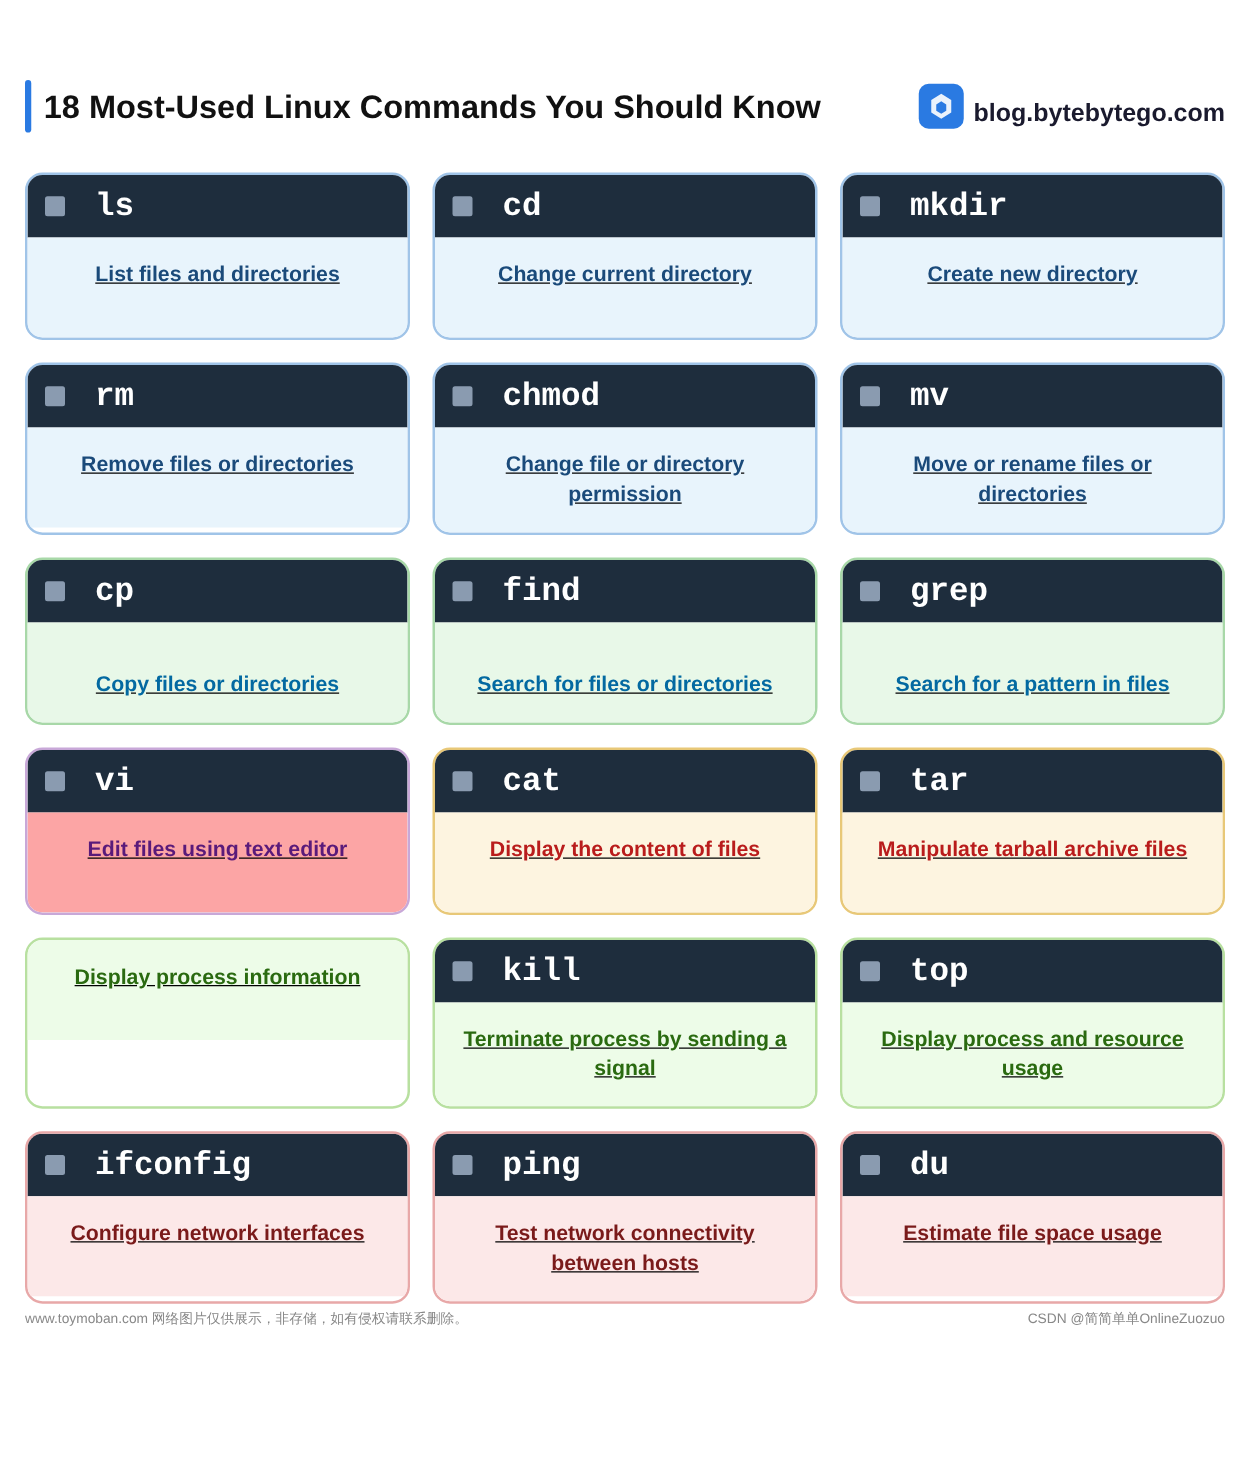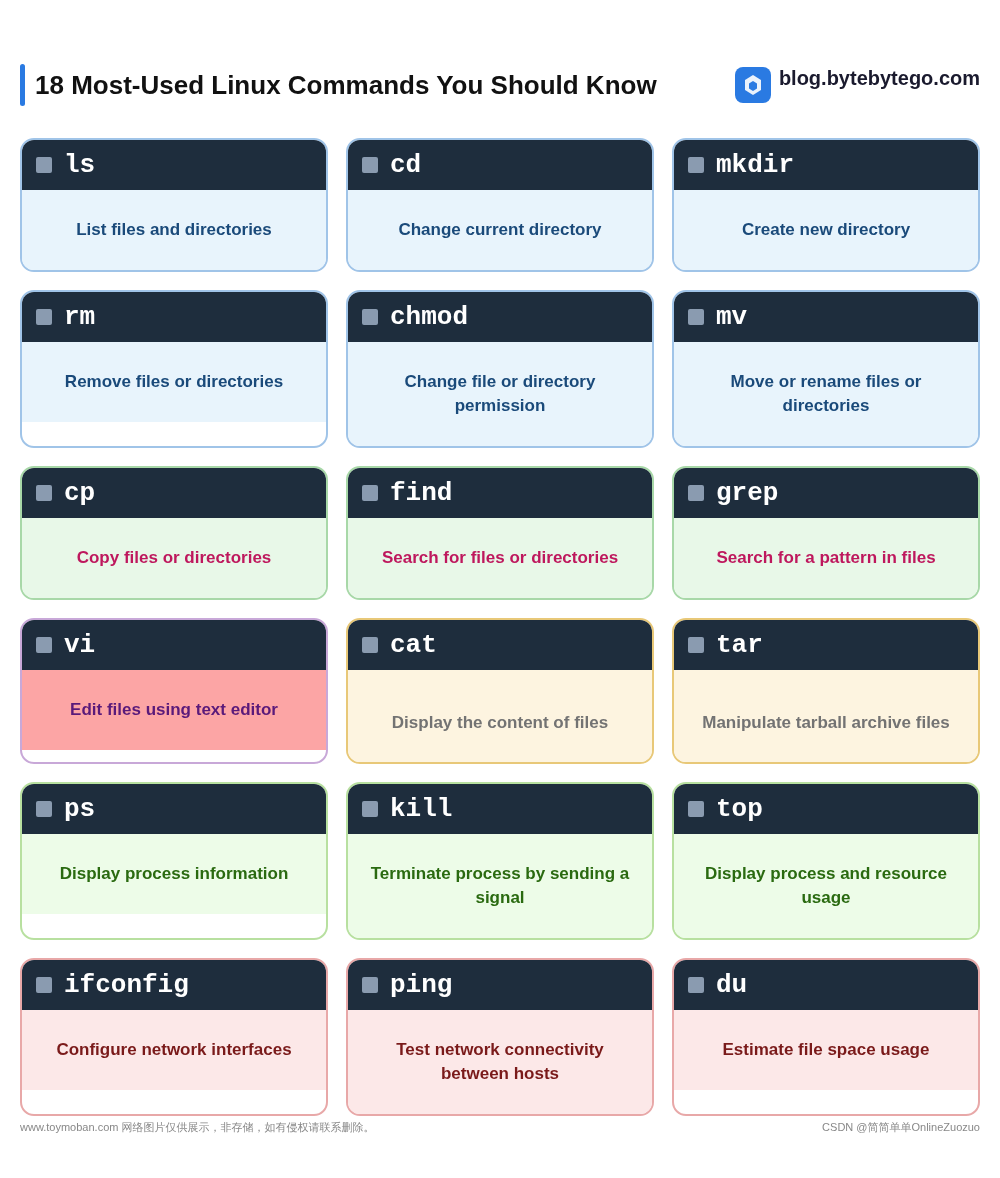--- a/index.html
+++ b/index.html
@@ -40,21 +40,21 @@
     }
 
     .header-title {
       font-size: 26px;
       font-weight: 900;
       color: #111;
     }
 
     .header-brand {
       display: flex;
-      align-items: flex-start;
+      align-items: flex-end;
       gap: 8px;
       font-size: 20px;
       font-weight: 700;
       color: #1a1a2e;
     }
 
     .brand-logo {
       width: 36px;
       height: 36px;
       background: #2a7ae2;
@@ -79,21 +79,21 @@
       border-radius: 14px;
       overflow: hidden;
       border: 2.5px solid;
     }
 
     .cmd-card-header {
       background: #1e2d3d;
       display: flex;
       align-items: center;
       padding: 10px 14px;
-      gap: 12px;
+      gap: 24px;
     }
 
     .cmd-header-icon {
       width: 16px;
       height: 16px;
       background: #8a9bb0;
       border-radius: 2px;
       flex-shrink: 0;
     }
 
@@ -101,48 +101,49 @@
       font-family: 'Courier New', monospace;
       font-size: 26px;
       font-weight: 700;
       color: #ffffff;
     }
 
     .cmd-body {
       display: flex;
       align-items: flex-start;
       justify-content: center;
-      padding: 28px 14px;
+      padding: 18px 14px;
       min-height: 80px;
       text-align: center;
+      text-decoration: underline;
     }
 
     .cmd-description {
       font-size: 17px;
       font-weight: 700;
       line-height: 1.4;
       text-align: center;
     }
 
     
     .color-blue { border-color: #a0c4e8; }
     .color-blue .cmd-body { background: #e8f4fc; }
     .color-blue .cmd-description { color: #1a4a7a; }
 
     .color-green { border-color: #a8d8a8; }
     .color-green .cmd-body { background: #e8f8e8; }
-    .color-green .cmd-description { color: #be185d; }
+    .color-green .cmd-description { color: #0369a1; margin-top: 20px; }
 
     .color-purple { border-color: #c8a8d8; }
     .color-purple .cmd-body { background: #fca5a5; }
     .color-purple .cmd-description { color: #5a1a7a; }
 
     .color-orange { border-color: #e8c878; }
     .color-orange .cmd-body { background: #fdf4e0; }
-    .color-orange .cmd-description { color: #737373; margin-top: 13px; }
+    .color-orange .cmd-description { color: #b91c1c; }
 
     .color-lightgreen { border-color: #b8e0a0; }
     .color-lightgreen .cmd-body { background: #edfce8; }
     .color-lightgreen .cmd-description { color: #2a6a10; }
 
     .color-pink { border-color: #e8a8a8; }
     .color-pink .cmd-body { background: #fce8e8; }
     .color-pink .cmd-description { color: #7a1a1a; }
 
     
@@ -278,24 +279,20 @@
       <div class="cmd-card color-orange">
       <div class="cmd-card-header">
         <div class="cmd-header-icon"></div>
         <span class="cmd-name">tar</span>
       </div>
       <div class="cmd-body">
         <p class="cmd-description">Manipulate tarball archive files</p>
       </div>
     </div>
       <div class="cmd-card color-lightgreen">
-      <div class="cmd-card-header">
-        <div class="cmd-header-icon"></div>
-        <span class="cmd-name">ps</span>
-      </div>
       <div class="cmd-body">
         <p class="cmd-description">Display process information</p>
       </div>
     </div>
       <div class="cmd-card color-lightgreen">
       <div class="cmd-card-header">
         <div class="cmd-header-icon"></div>
         <span class="cmd-name">kill</span>
       </div>
       <div class="cmd-body">

